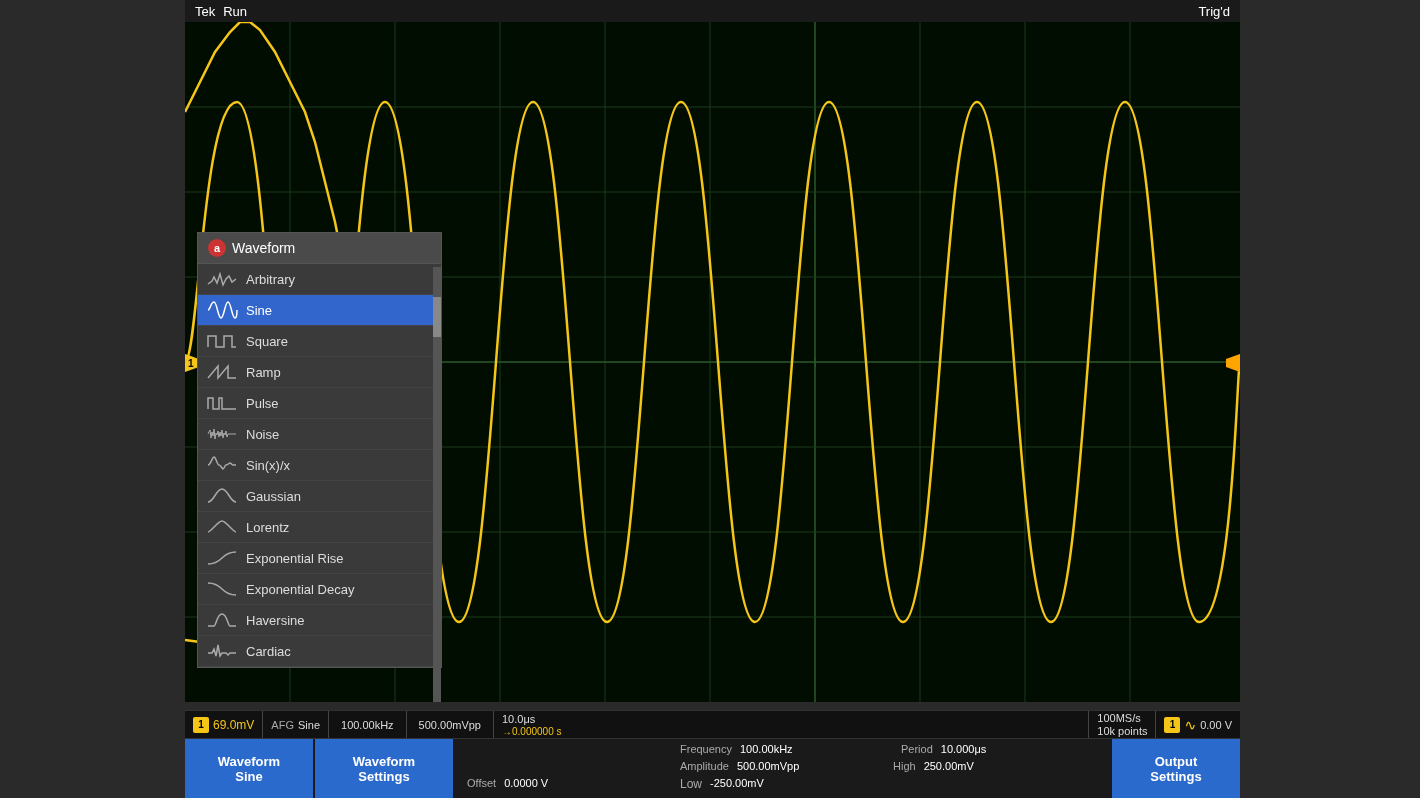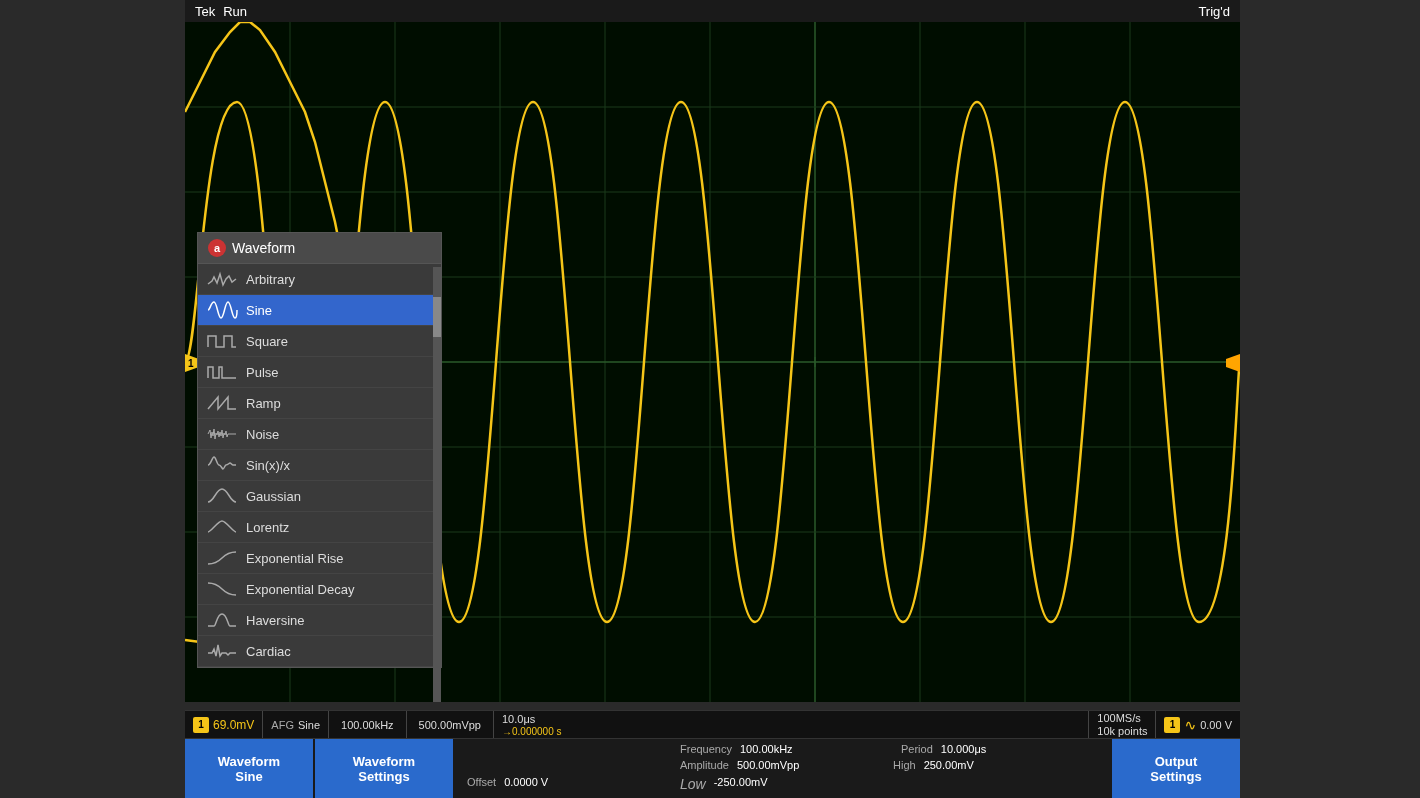--- a/index.html
+++ b/index.html
@@ -322,30 +322,30 @@
 
       <div class="dropdown-item">
         <svg class="wf-icon" viewBox="0 0 32 20" fill="none" xmlns="http://www.w3.org/2000/svg">
           <polyline points="2,16 2,5 10,5 10,16 18,16 18,5 26,5 26,16 30,16" stroke="#aaa" stroke-width="1.5" fill="none"></polyline>
         </svg>
         <span>Square</span>
       </div>
 
       <div class="dropdown-item">
         <svg class="wf-icon" viewBox="0 0 32 20" fill="none" xmlns="http://www.w3.org/2000/svg">
+          <polyline points="2,16 12,4 12,16 22,4 22,16 30,16" stroke="#aaa" stroke-width="1.5" fill="none"></polyline>
+        </svg>
+        <span>Ramp</span>
+      </div>
+
+      <div class="dropdown-item">
+        <svg class="wf-icon" viewBox="0 0 32 20" fill="none" xmlns="http://www.w3.org/2000/svg">
           <polyline points="2,16 2,5 7,5 7,16 13,16 13,5 16,5 16,16 30,16" stroke="#aaa" stroke-width="1.5" fill="none"></polyline>
         </svg>
         <span>Pulse</span>
-      </div>
-
-      <div class="dropdown-item">
-        <svg class="wf-icon" viewBox="0 0 32 20" fill="none" xmlns="http://www.w3.org/2000/svg">
-          <polyline points="2,16 12,4 12,16 22,4 22,16 30,16" stroke="#aaa" stroke-width="1.5" fill="none"></polyline>
-        </svg>
-        <span>Ramp</span>
       </div>
 
 
       <div class="dropdown-item">
         <svg class="wf-icon" viewBox="0 0 32 20" fill="none" xmlns="http://www.w3.org/2000/svg">
           <polyline points="2,10 4,6 5,14 6,8 7,12 8,5 9,15 10,9 11,11 12,7 13,13 14,8 15,12 16,6 17,14 18,9 19,11 20,7 21,13 22,10 24,10 26,10 28,10 30,10" stroke="#aaa" stroke-width="1" fill="none"></polyline>
         </svg>
         <span>Noise</span>
       </div>
 
@@ -508,21 +508,21 @@
       </div>
       <div style="display:flex;gap:8px;">
         <span style="color:#aaa;font-size:11px;">High</span>
         <span style="color:#fff;font-size:11px;">250.00mV</span>
       </div>
       <div style="display:flex;gap:8px;">
         <span style="color:#aaa;font-size:11px;">Offset</span>
         <span style="color:#fff;font-size:11px;">0.0000 V</span>
       </div>
       <div style="display:flex;gap:8px;">
-        <span style="color:#aaa;font-size:14px;font-style:italic;">Low</span>
+        <span style="color:#aaa;font-size:12px;">Low</span>
         <span style="color:#fff;font-size:11px;">-250.00mV</span>
       </div>
     </div>
 
     <button style="width:130px; background:#2a6acc; border:none; border-left:2px solid #1a1a1a; color:#fff; font-size:13px; font-weight:bold; cursor:pointer; padding:4px;">
       <span style="white-space:pre-line;">Output
 Settings</span>
     </button>
   </div>
 

